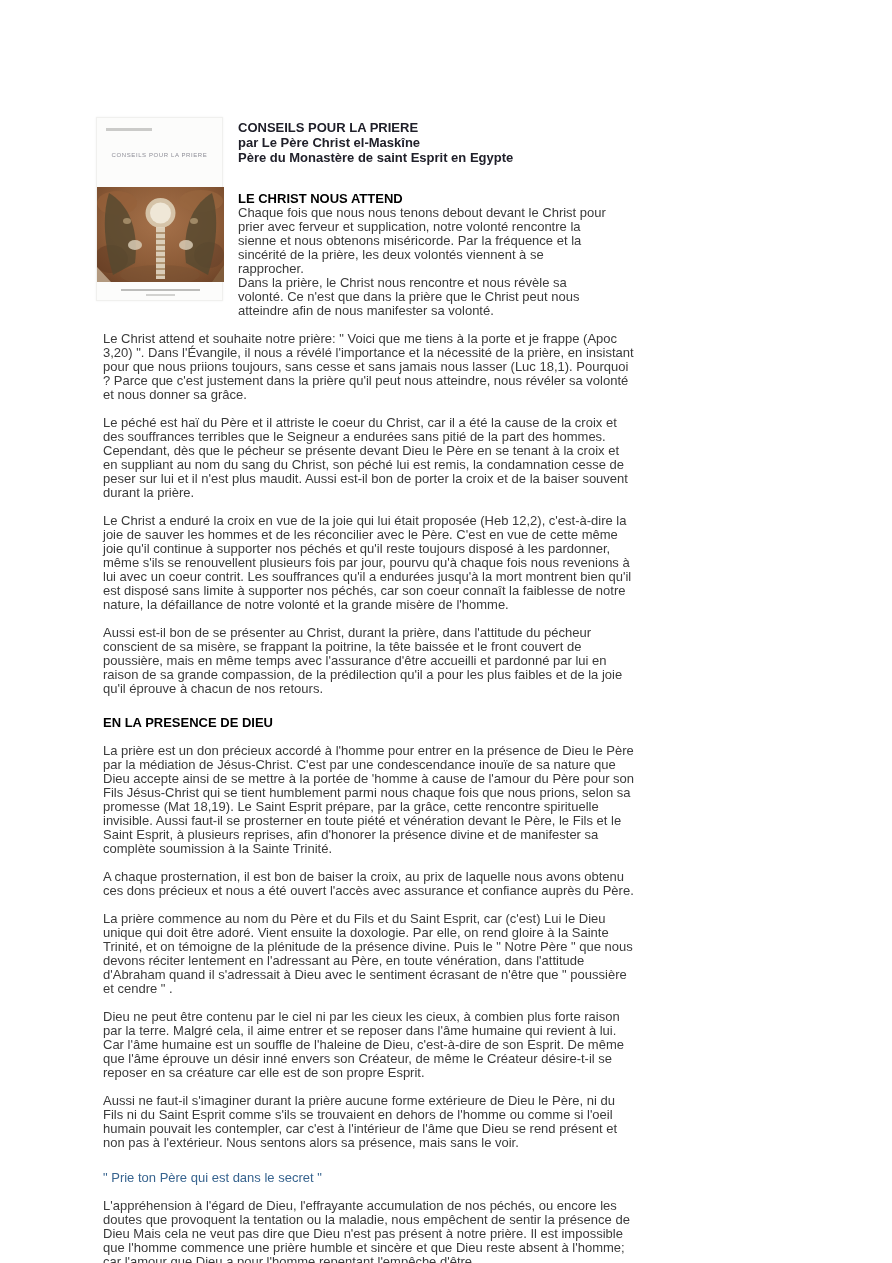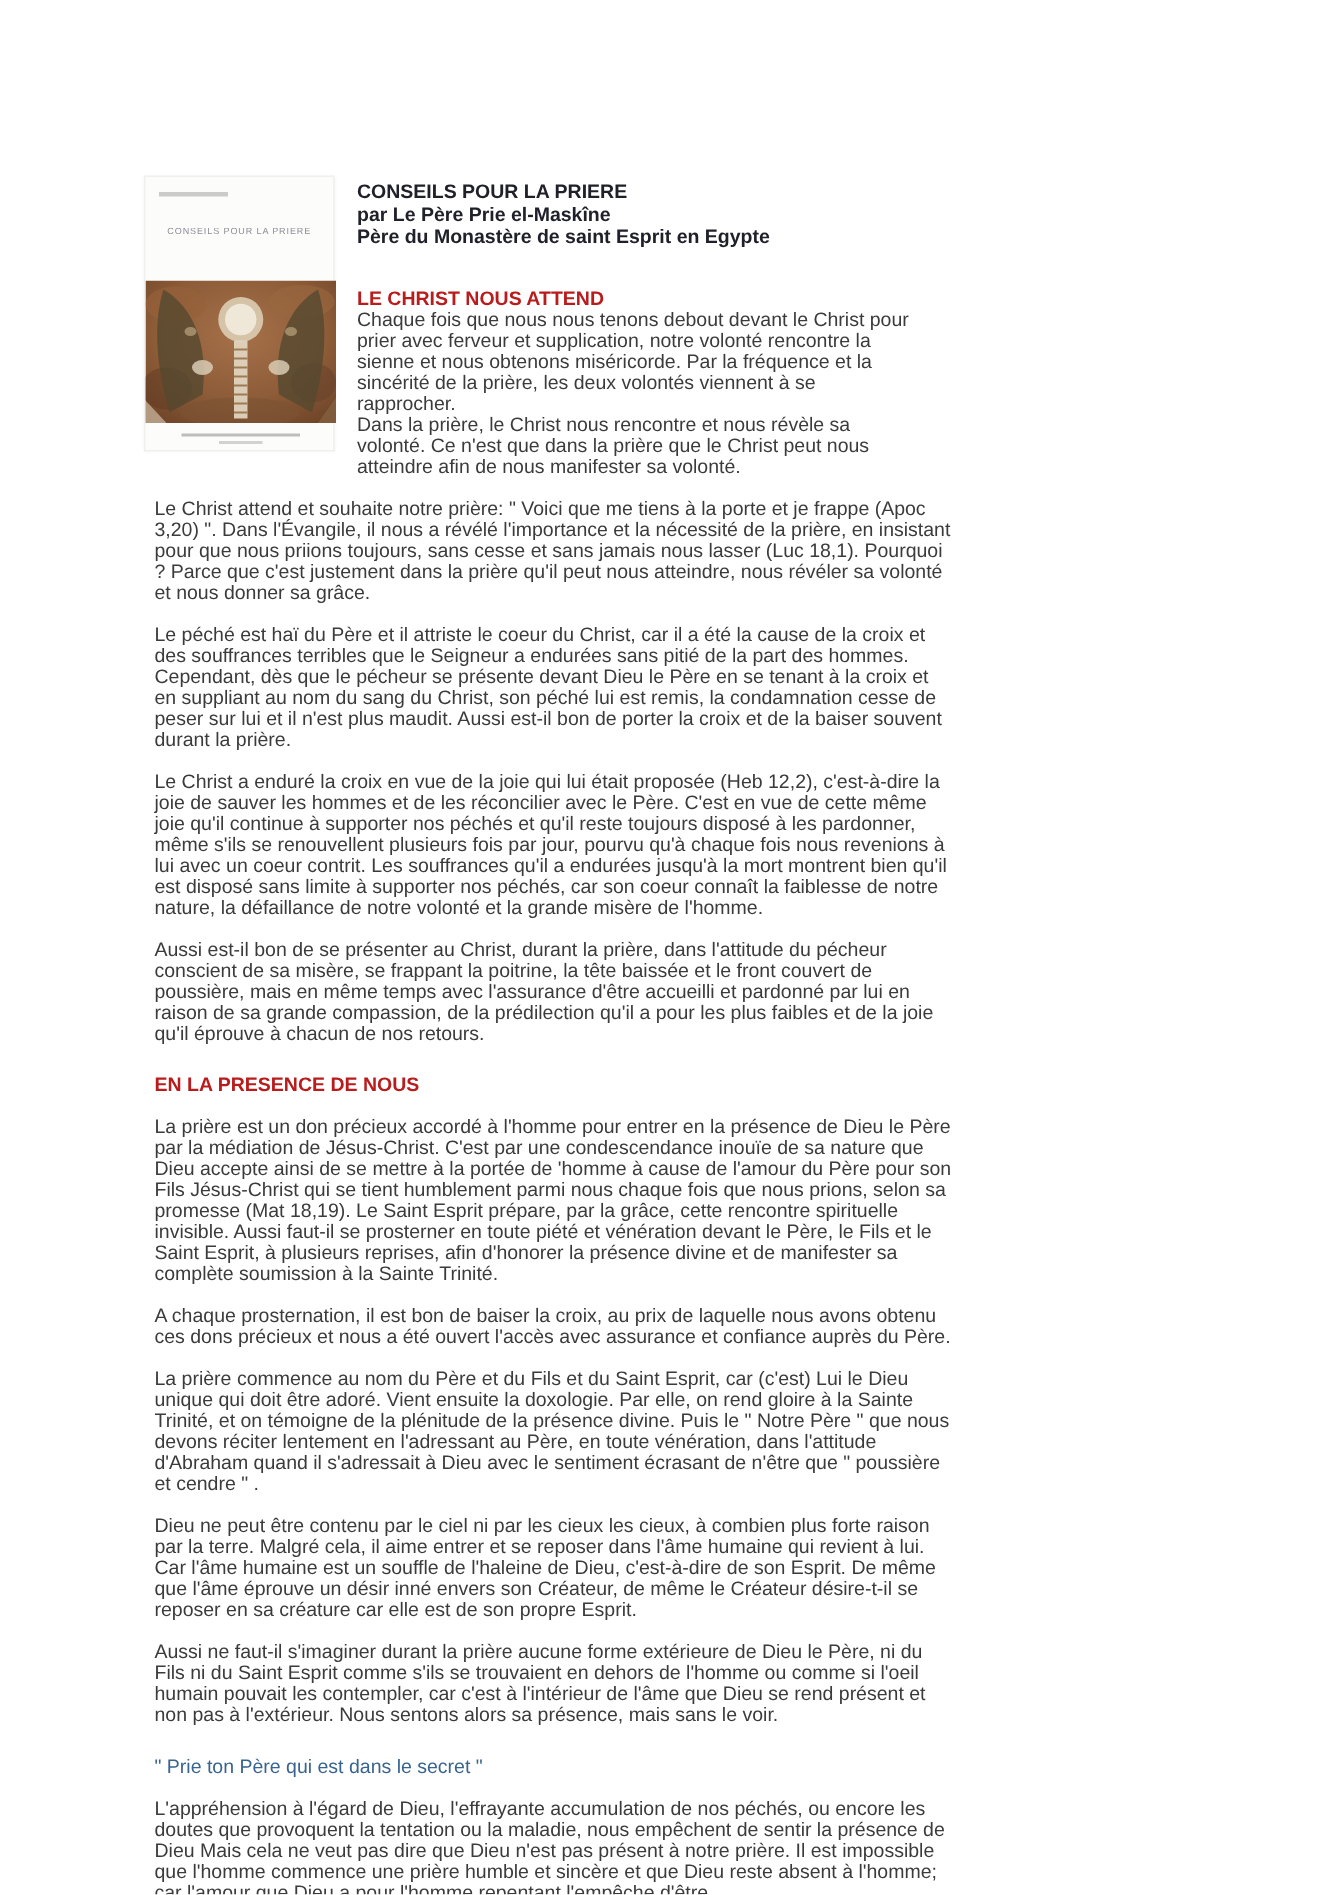--- a/index.html
+++ b/index.html
@@ -76,21 +76,21 @@
   }
   .doc-title, .doc-author, .doc-sub {
     font-size: 13px;
     font-weight: bold;
     line-height: 15px;
     color: #20202a;
   }
   .sec-heading {
     font-size: 13px;
     font-weight: bold;
-    color: #b91c1c;
+    color: #000000;
     line-height: 15px;
   }
   .top-right .sec-heading { margin-top: 26px; }
   .para {
     font-size: 13px;
     line-height: 14px;
     color: #3b3b3b;
     white-space: pre-line;
   }
   .top-right .para { }
@@ -156,37 +156,37 @@
       </svg>
       <div class="cover-bottom">
         <div class="cover-footer-line1"></div>
         <div class="cover-footer-line2"></div>
       </div>
     </div>
 
     <div class="top-right">
       <div class="title-block">
         <div class="doc-title">CONSEILS POUR LA PRIERE</div>
-        <div class="doc-author">par Le Père Prie el-Maskîne</div>
+        <div class="doc-author">par Le Père Christ el-Maskîne</div>
         <div class="doc-sub">Père du Monastère de saint Esprit en Egypte</div>
       </div>
       <div class="sec-heading">LE CHRIST NOUS ATTEND</div>
       <p class="para">Chaque fois que nous nous tenons debout devant le Christ pour prier avec ferveur et supplication, notre volonté rencontre la sienne et nous obtenons miséricorde. Par la fréquence et la sincérité de la prière, les deux volontés viennent à se rapprocher.
 Dans la prière, le Christ nous rencontre et nous révèle sa volonté. Ce n'est que dans la prière que le Christ peut nous atteindre afin de nous manifester sa volonté.</p>
     </div>
 
   </div>
 
   <div class="body">
     <p class="para">Le Christ attend et souhaite notre prière: " Voici que me tiens à la porte et je frappe (Apoc 3,20) ". Dans l'Évangile, il nous a révélé l'importance et la nécessité de la prière, en insistant pour que nous priions toujours, sans cesse et sans jamais nous lasser (Luc 18,1). Pourquoi ? Parce que c'est justement dans la prière qu'il peut nous atteindre, nous révéler sa volonté et nous donner sa grâce.</p>
     <p class="para">Le péché est haï du Père et il attriste le coeur du Christ, car il a été la cause de la croix et des souffrances terribles que le Seigneur a endurées sans pitié de la part des hommes. Cependant, dès que le pécheur se présente devant Dieu le Père en se tenant à la croix et en suppliant au nom du sang du Christ, son péché lui est remis, la condamnation cesse de peser sur lui et il n'est plus maudit. Aussi est-il bon de porter la croix et de la baiser souvent durant la prière.</p>
     <p class="para">Le Christ a enduré la croix en vue de la joie qui lui était proposée (Heb 12,2), c'est-à-dire la joie de sauver les hommes et de les réconcilier avec le Père. C'est en vue de cette même joie qu'il continue à supporter nos péchés et qu'il reste toujours disposé à les pardonner, même s'ils se renouvellent plusieurs fois par jour, pourvu qu'à chaque fois nous revenions à lui avec un coeur contrit. Les souffrances qu'il a endurées jusqu'à la mort montrent bien qu'il est disposé sans limite à supporter nos péchés, car son coeur connaît la faiblesse de notre nature, la défaillance de notre volonté et la grande misère de l'homme.</p>
     <p class="para">Aussi est-il bon de se présenter au Christ, durant la prière, dans l'attitude du pécheur conscient de sa misère, se frappant la poitrine, la tête baissée et le front couvert de poussière, mais en même temps avec l'assurance d'être accueilli et pardonné par lui en raison de sa grande compassion, de la prédilection qu'il a pour les plus faibles et de la joie qu'il éprouve à chacun de nos retours.</p>
 
-    <div class="sec-heading">EN LA PRESENCE DE NOUS</div>
+    <div class="sec-heading">EN LA PRESENCE DE DIEU</div>
 
     <p class="para">La prière est un don précieux accordé à l'homme pour entrer en la présence de Dieu le Père par la médiation de Jésus-Christ. C'est par une condescendance inouïe de sa nature que Dieu accepte ainsi de se mettre à la portée de 'homme à cause de l'amour du Père pour son Fils Jésus-Christ qui se tient humblement parmi nous chaque fois que nous prions, selon sa promesse (Mat 18,19). Le Saint Esprit prépare, par la grâce, cette rencontre spirituelle invisible. Aussi faut-il se prosterner en toute piété et vénération devant le Père, le Fils et le Saint Esprit, à plusieurs reprises, afin d'honorer la présence divine et de manifester sa complète soumission à la Sainte Trinité.</p>
     <p class="para">A chaque prosternation, il est bon de baiser la croix, au prix de laquelle nous avons obtenu ces dons précieux et nous a été ouvert l'accès avec assurance et confiance auprès du Père.</p>
     <p class="para">La prière commence au nom du Père et du Fils et du Saint Esprit, car (c'est) Lui le Dieu unique qui doit être adoré. Vient ensuite la doxologie. Par elle, on rend gloire à la Sainte Trinité, et on témoigne de la plénitude de la présence divine. Puis le " Notre Père " que nous devons réciter lentement en l'adressant au Père, en toute vénération, dans l'attitude d'Abraham quand il s'adressait à Dieu avec le sentiment écrasant de n'être que " poussière et cendre " .</p>
     <p class="para">Dieu ne peut être contenu par le ciel ni par les cieux les cieux, à combien plus forte raison par la terre. Malgré cela, il aime entrer et se reposer dans l'âme humaine qui revient à lui. Car l'âme humaine est un souffle de l'haleine de Dieu, c'est-à-dire de son Esprit. De même que l'âme éprouve un désir inné envers son Créateur, de même le Créateur désire-t-il se reposer en sa créature car elle est de son propre Esprit.</p>
     <p class="para">Aussi ne faut-il s'imaginer durant la prière aucune forme extérieure de Dieu le Père, ni du Fils ni du Saint Esprit comme s'ils se trouvaient en dehors de l'homme ou comme si l'oeil humain pouvait les contempler, car c'est à l'intérieur de l'âme que Dieu se rend présent et non pas à l'extérieur. Nous sentons alors sa présence, mais sans le voir.</p>
 
     <div class="quote-heading">" Prie ton Père qui est dans le secret "</div>
 
     <p class="para">L'appréhension à l'égard de Dieu, l'effrayante accumulation de nos péchés, ou encore les doutes que provoquent la tentation ou la maladie, nous empêchent de sentir la présence de Dieu Mais cela ne veut pas dire que Dieu n'est pas présent à notre prière. Il est impossible que l'homme commence une prière humble et sincère et que Dieu reste absent à l'homme; car l'amour que Dieu a pour l'homme repentant l'empêche d'être</p>

